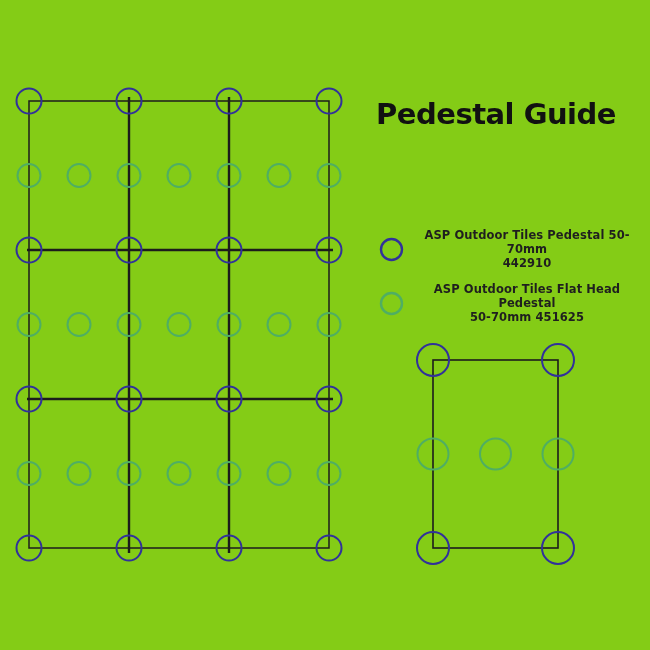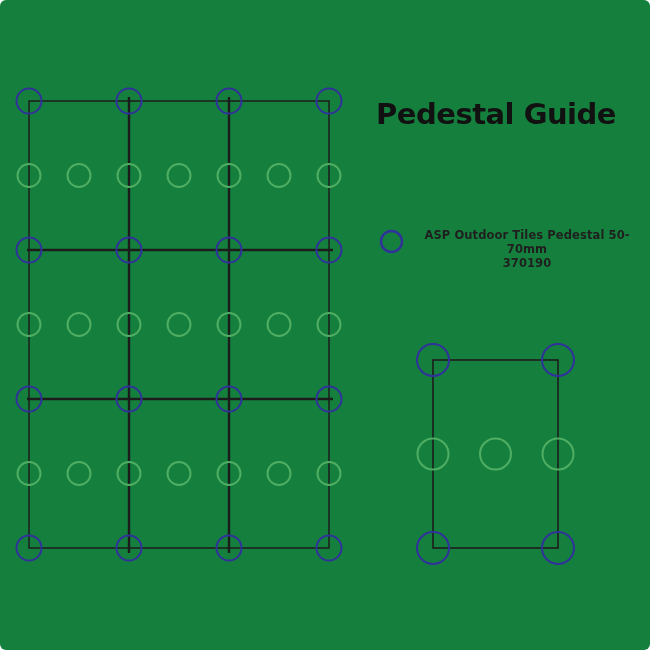--- a/index.html
+++ b/index.html
@@ -5,23 +5,22 @@
   html, body {
     margin: 0;
     padding: 0;
     background: #ffffff;
     font-family: "DejaVu Sans", "Liberation Sans", sans-serif;
   }
   .canvas {
     position: relative;
     width: 650px;
     height: 650px;
-    background: #15803d;
+    background: #84cc16;
     overflow: hidden;
-    border-radius: 6px;
   }
   #diagram-svg {
     position: absolute;
     left: 0;
     top: 0;
   }
   .title {
     position: absolute;
     left: 372px;
     top: 97px;
@@ -37,21 +36,21 @@
     position: absolute;
     left: 378px;
     top: 228px;
     width: 264px;
     display: flex;
     flex-direction: column;
     gap: 12px;
   }
   .legend-item {
     display: flex;
-    align-items: flex-start;
+    align-items: center;
     gap: 7px;
   }
   .legend-icon {
     flex: none;
   }
   .legend-text {
     flex: 1;
     text-align: center;
     font-size: 11.5px;
     font-weight: 600;
@@ -122,18 +121,27 @@
     <div>Pedestal Guide</div>
   </div>
 
   <div class="legend">
     <div class="legend-item">
       <svg class="legend-icon" width="27" height="27" viewBox="0 0 27 27">
         <circle cx="13.5" cy="13.5" r="10.5" fill="none" stroke-width="2.4" stroke="#31319b"></circle>
       </svg>
       <div class="legend-text">
         <div>ASP Outdoor Tiles Pedestal 50-70mm</div>
-        <div>370190</div>
+        <div>442910</div>
+      </div>
+    </div>
+    <div class="legend-item">
+      <svg class="legend-icon" width="27" height="27" viewBox="0 0 27 27">
+        <circle cx="13.5" cy="13.5" r="10.5" fill="none" stroke-width="2.4" stroke="#4fae63"></circle>
+      </svg>
+      <div class="legend-text">
+        <div>ASP Outdoor Tiles Flat Head Pedestal</div>
+        <div>50-70mm 451625</div>
       </div>
     </div>
   </div>
 
 </div>
 
 </body></html>

